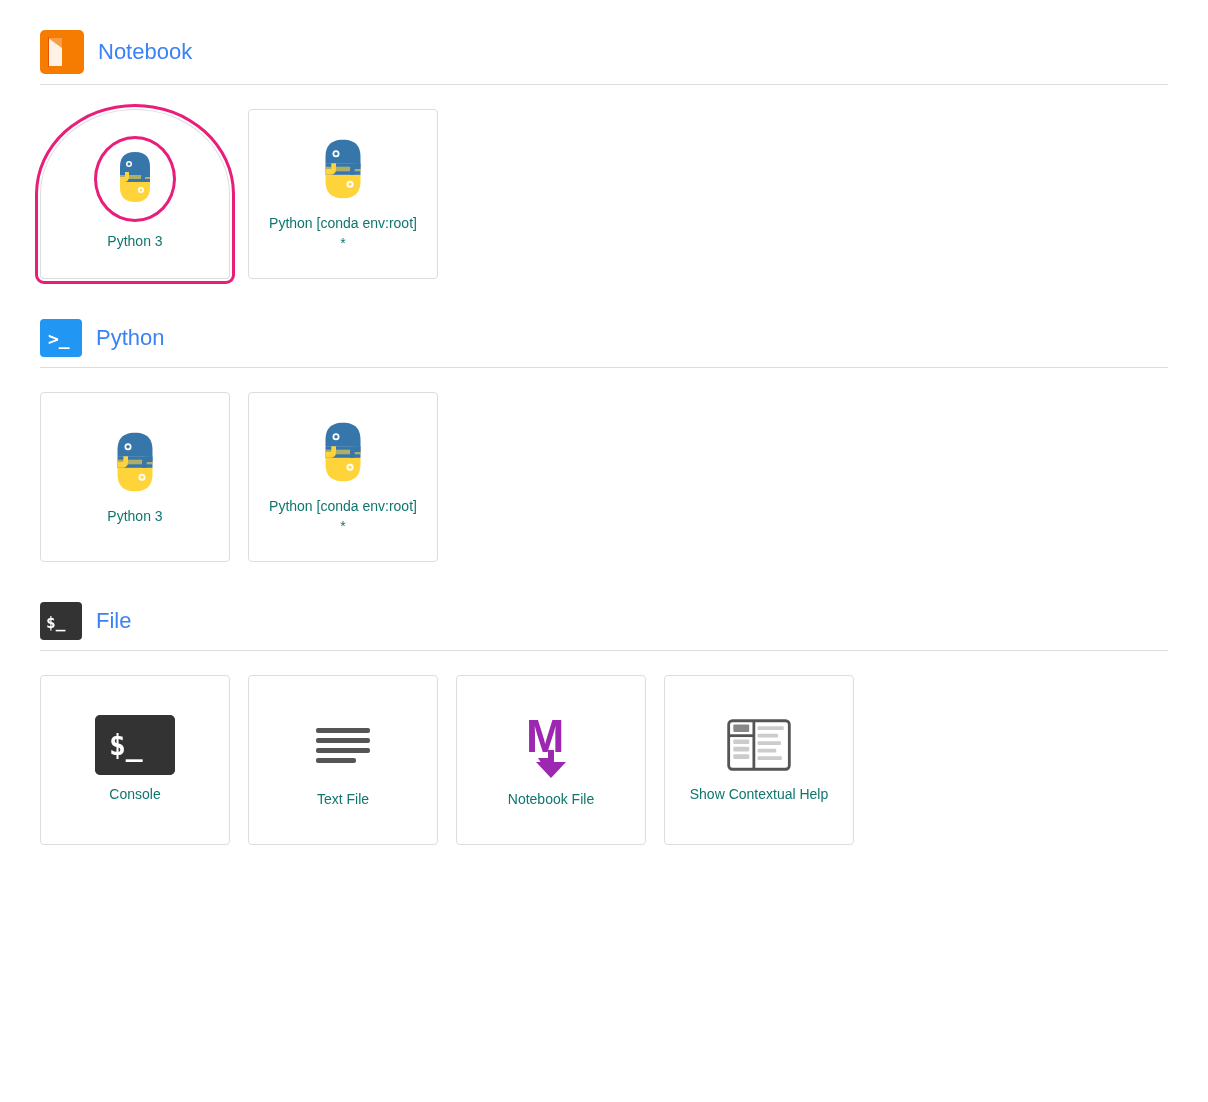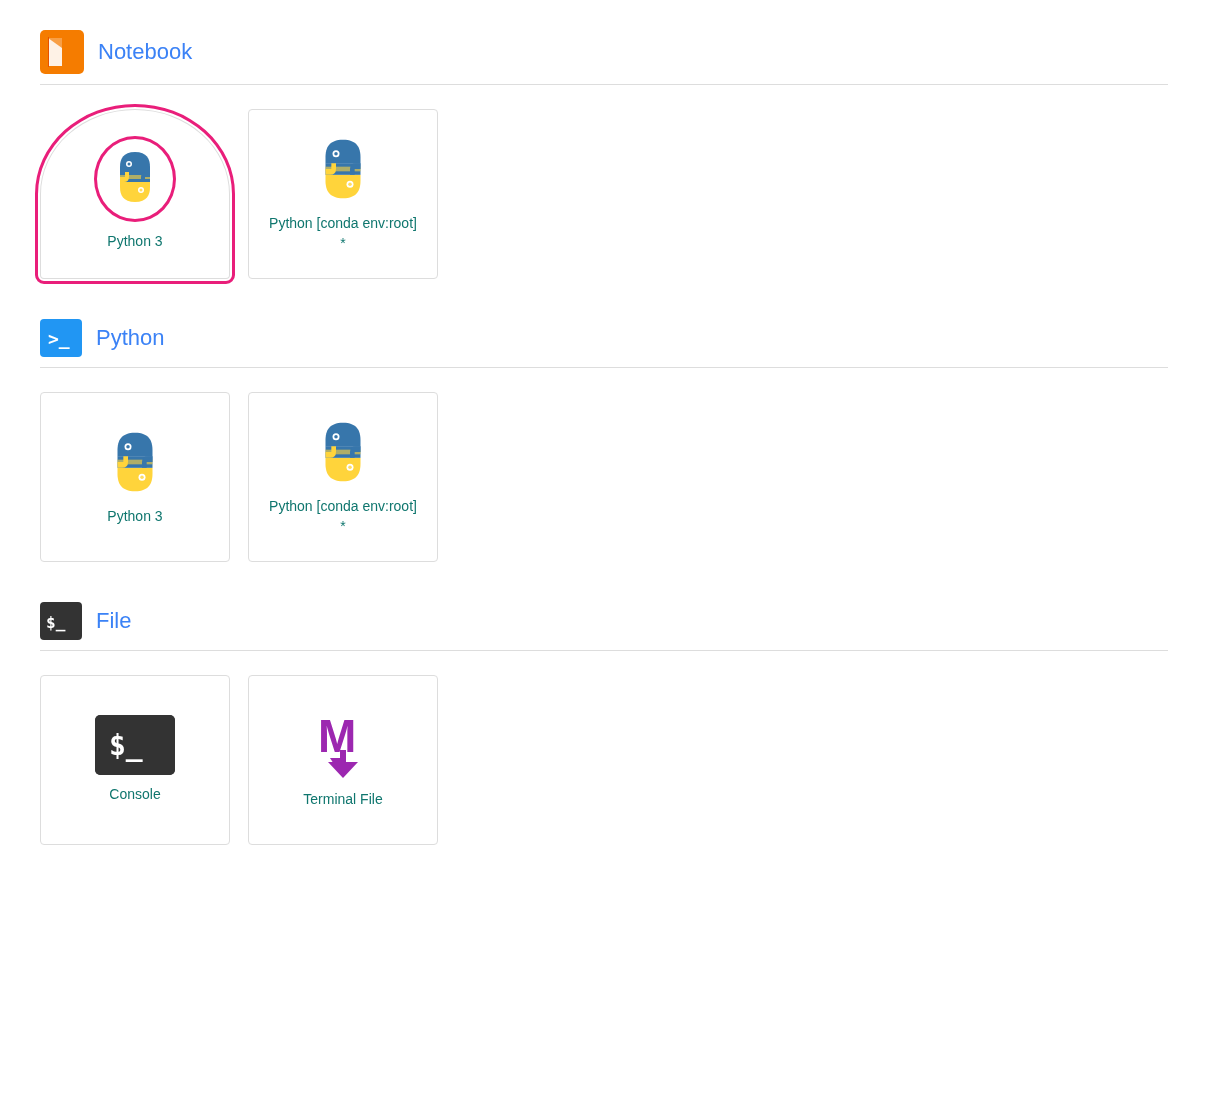--- a/index.html
+++ b/index.html
@@ -239,29 +239,65 @@
     <div class="card">
       <div class="terminal-card-icon">
         <svg width="80" height="60" viewBox="0 0 80 60">
           <rect width="80" height="60" rx="5" fill="#333"></rect>
           <text x="14" y="40" font-family="monospace" font-size="28" font-weight="bold" fill="white">$_</text>
         </svg>
       </div>
       <span class="card-label">Console</span>
     </div>
 
+    <div class="card">
+      <div class="textfile-icon">
+        <svg width="70" height="70" viewBox="0 0 70 70">
+          <rect x="10" y="8" width="8" height="54" rx="2" fill="#555" opacity="0"></rect>
+          <rect x="8" y="18" width="54" height="5" rx="2" fill="#555"></rect>
+          <rect x="8" y="28" width="54" height="5" rx="2" fill="#555"></rect>
+          <rect x="8" y="38" width="54" height="5" rx="2" fill="#555"></rect>
+          <rect x="8" y="48" width="40" height="5" rx="2" fill="#555"></rect>
+        </svg>
+      </div>
+      <span class="card-label">Text File</span>
+    </div>
 
     <div class="card">
       <div class="markdown-icon-wrap">
         <svg width="70" height="70" viewBox="0 0 70 70">
 
           <text x="10" y="42" font-family="Arial" font-size="46" font-weight="bold" fill="#9c27b0">M</text>
 
           <polygon points="35,48 22,48 28.5,58" fill="#9c27b0"></polygon>
           <rect x="32" y="40" width="6" height="18" fill="#9c27b0"></rect>
           <polygon points="20,52 35,68 50,52" fill="#9c27b0"></polygon>
         </svg>
       </div>
-      <span class="card-label">Terminal File</span>
-    </div>
-
+      <span class="card-label">Notebook File</span>
+    </div>
+
+    <div class="card">
+      <div class="help-icon">
+        <svg width="75" height="60" viewBox="0 0 75 60">
+
+          <rect x="5" y="4" width="65" height="52" rx="4" fill="none" stroke="#555" stroke-width="3"></rect>
+
+          <line x1="32" y1="4" x2="32" y2="56" stroke="#555" stroke-width="3"></line>
+
+          <line x1="5" y1="20" x2="32" y2="20" stroke="#555" stroke-width="3"></line>
+
+          <rect x="10" y="8" width="17" height="8" rx="1" fill="#888"></rect>
+          <rect x="10" y="24" width="17" height="5" rx="1" fill="#ccc"></rect>
+          <rect x="10" y="32" width="17" height="5" rx="1" fill="#ccc"></rect>
+          <rect x="10" y="40" width="17" height="5" rx="1" fill="#ccc"></rect>
+
+          <rect x="36" y="10" width="28" height="4" rx="1" fill="#ccc"></rect>
+          <rect x="36" y="18" width="22" height="4" rx="1" fill="#ccc"></rect>
+          <rect x="36" y="26" width="25" height="4" rx="1" fill="#ccc"></rect>
+          <rect x="36" y="34" width="20" height="4" rx="1" fill="#ccc"></rect>
+          <rect x="36" y="42" width="26" height="4" rx="1" fill="#ccc"></rect>
+        </svg>
+      </div>
+      <span class="card-label">Show Contextual Help</span>
+    </div>
   </div>
 </div>
 
 </body></html>

